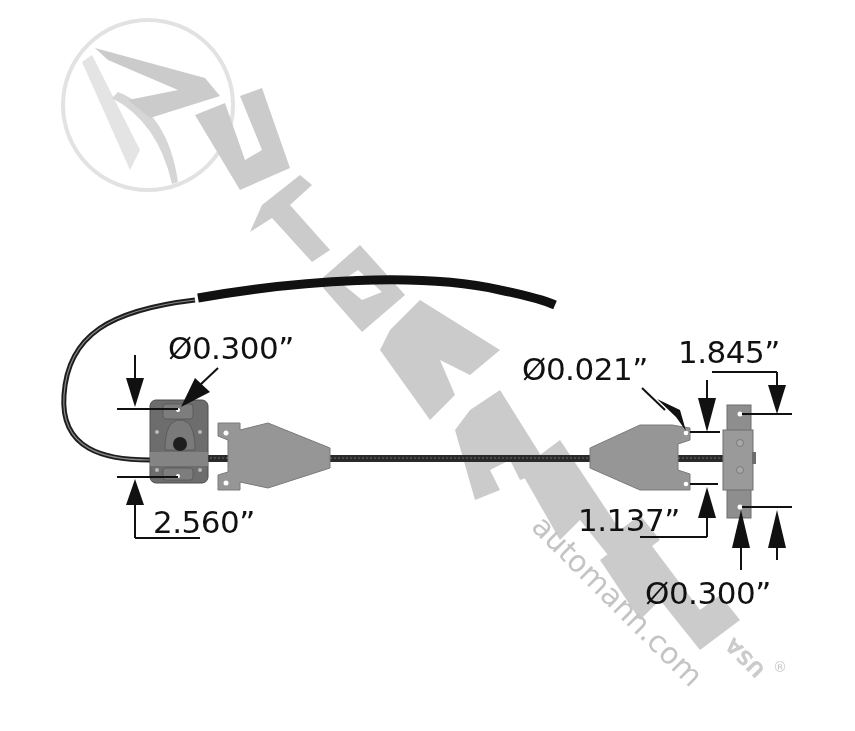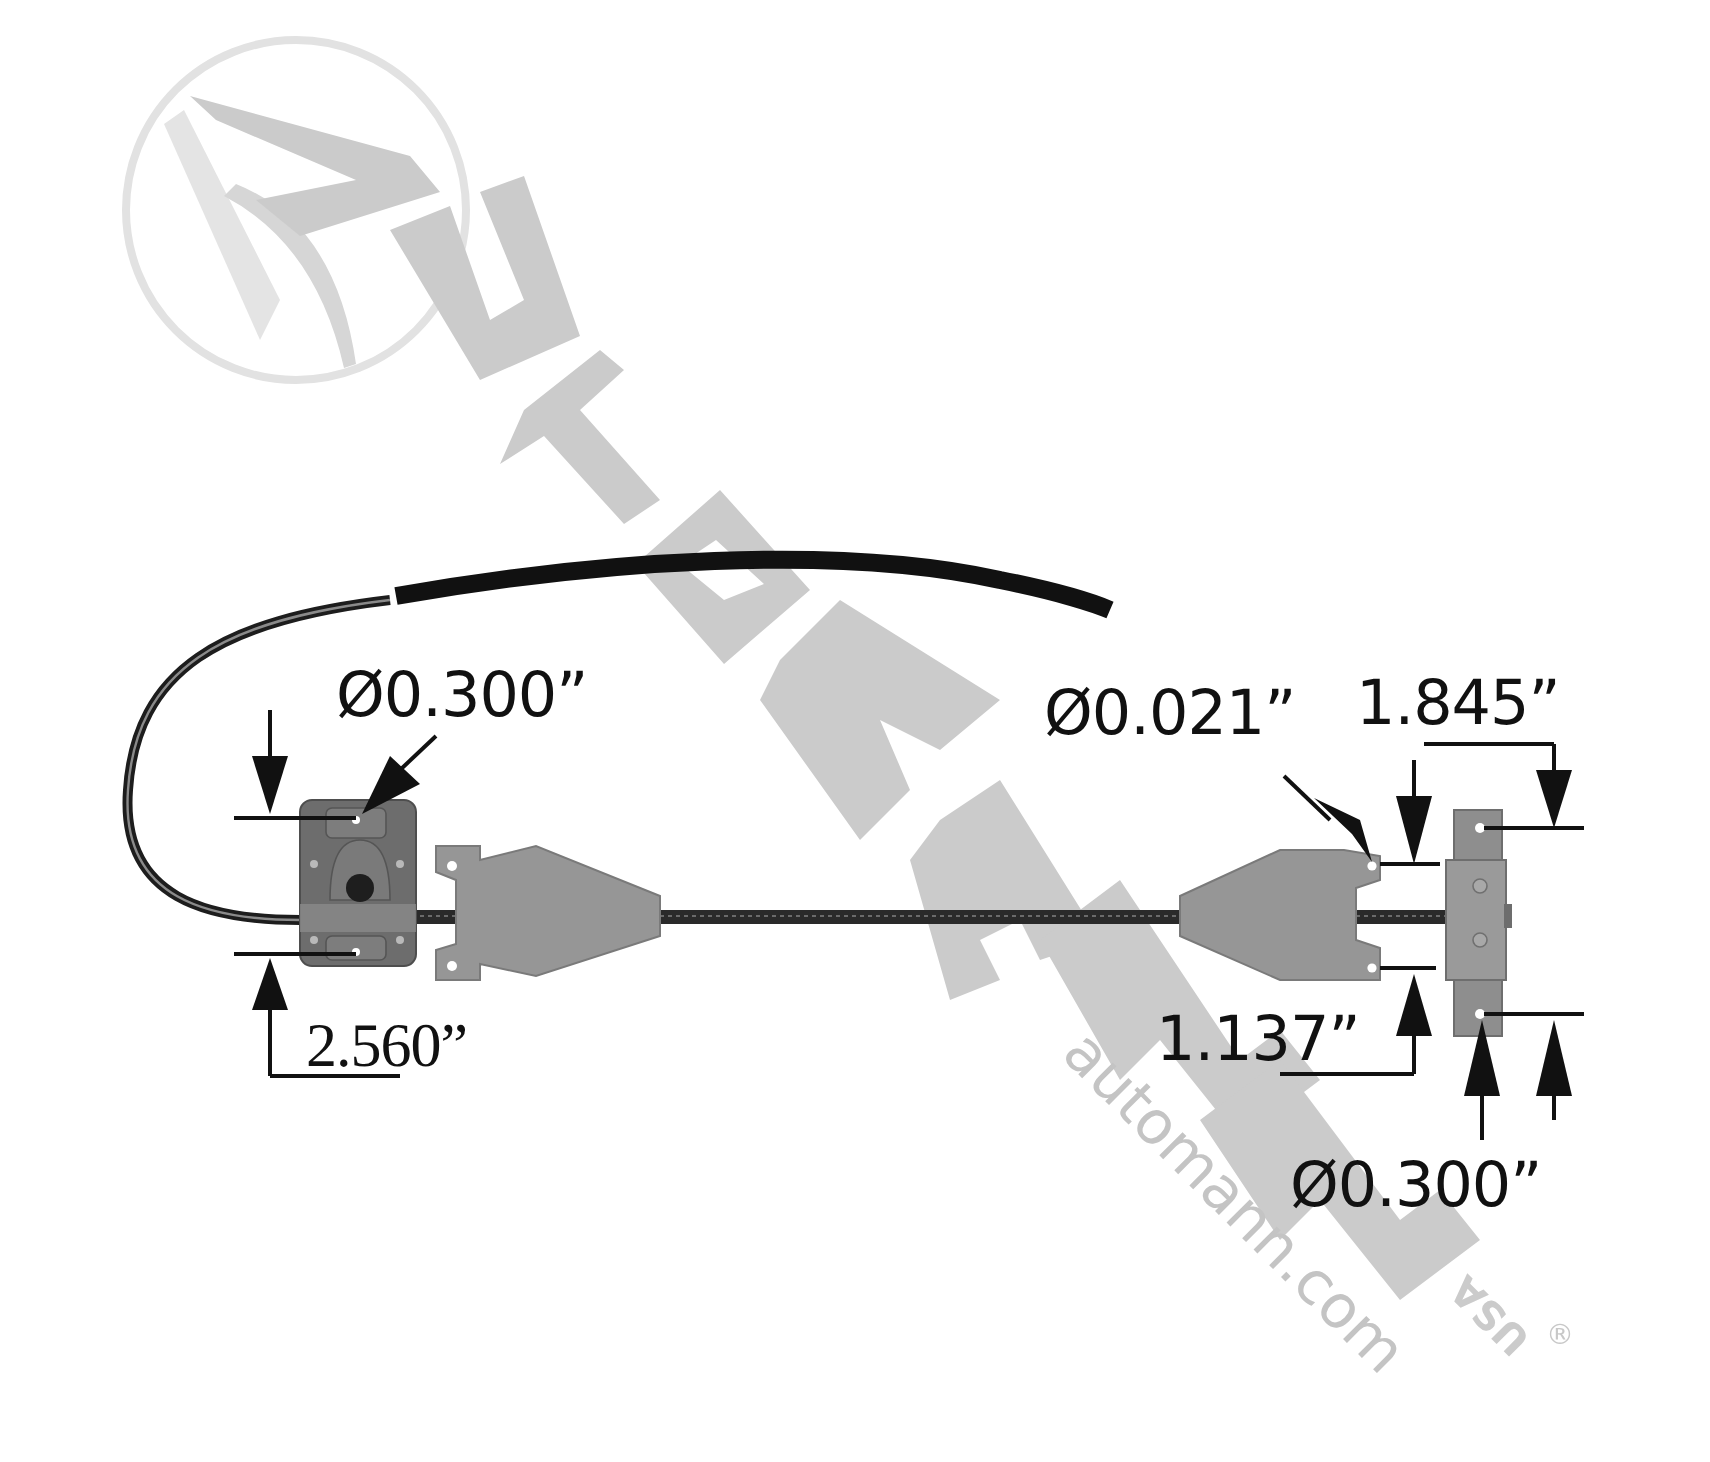--- a/index.html
+++ b/index.html
@@ -134,17 +134,17 @@
 
     <line x1="742" y1="507" x2="792" y2="507"></line>
     <polygon points="732,548 750,548 741,510" stroke="none"></polygon>
     <line x1="741" y1="548" x2="741" y2="570"></line>
     <polygon points="768,548 786,548 777,510" stroke="none"></polygon>
     <line x1="777" y1="548" x2="777" y2="560"></line>
   </g>
 </svg>
 
 <div class="dim-label" style="left:168px; top:333px;">Ø0.300”</div>
-<div class="dim-label" style="left:153px; top:507px;font-family:Liberation Serif, serif;">2.560”</div>
-<div class="dim-label" style="left:522px; top:342px;">Ø0.021”</div>
+<div class="dim-label" style="left:153px; top:507px;">2.560”</div>
+<div class="dim-label" style="left:522px; top:354px;">Ø0.021”</div>
 <div class="dim-label" style="left:678px; top:337px;">1.845”</div>
 <div class="dim-label" style="left:578px; top:505px;">1.137”</div>
 <div class="dim-label" style="left:645px; top:578px;">Ø0.300”</div>
 
 </body></html>

